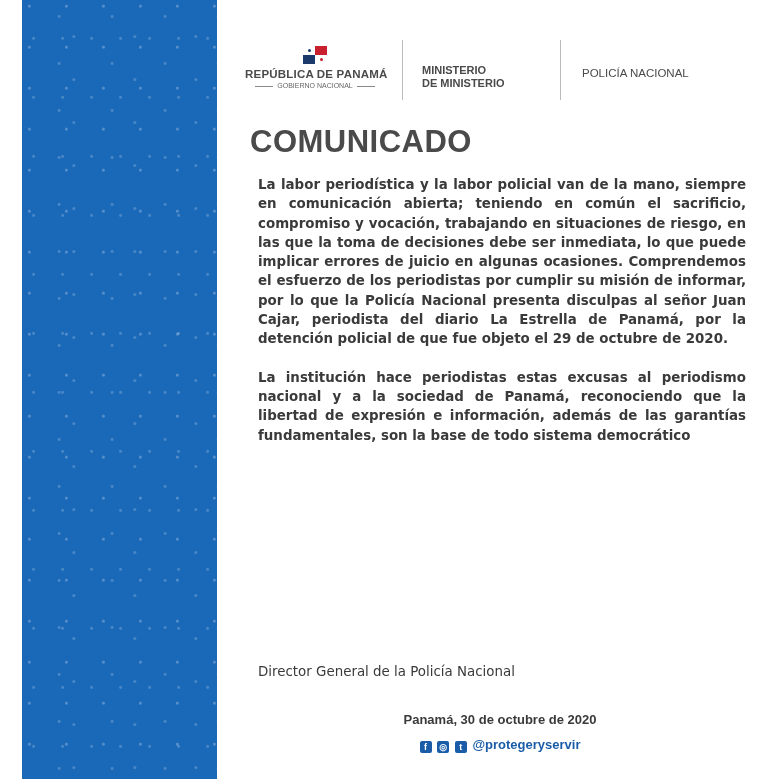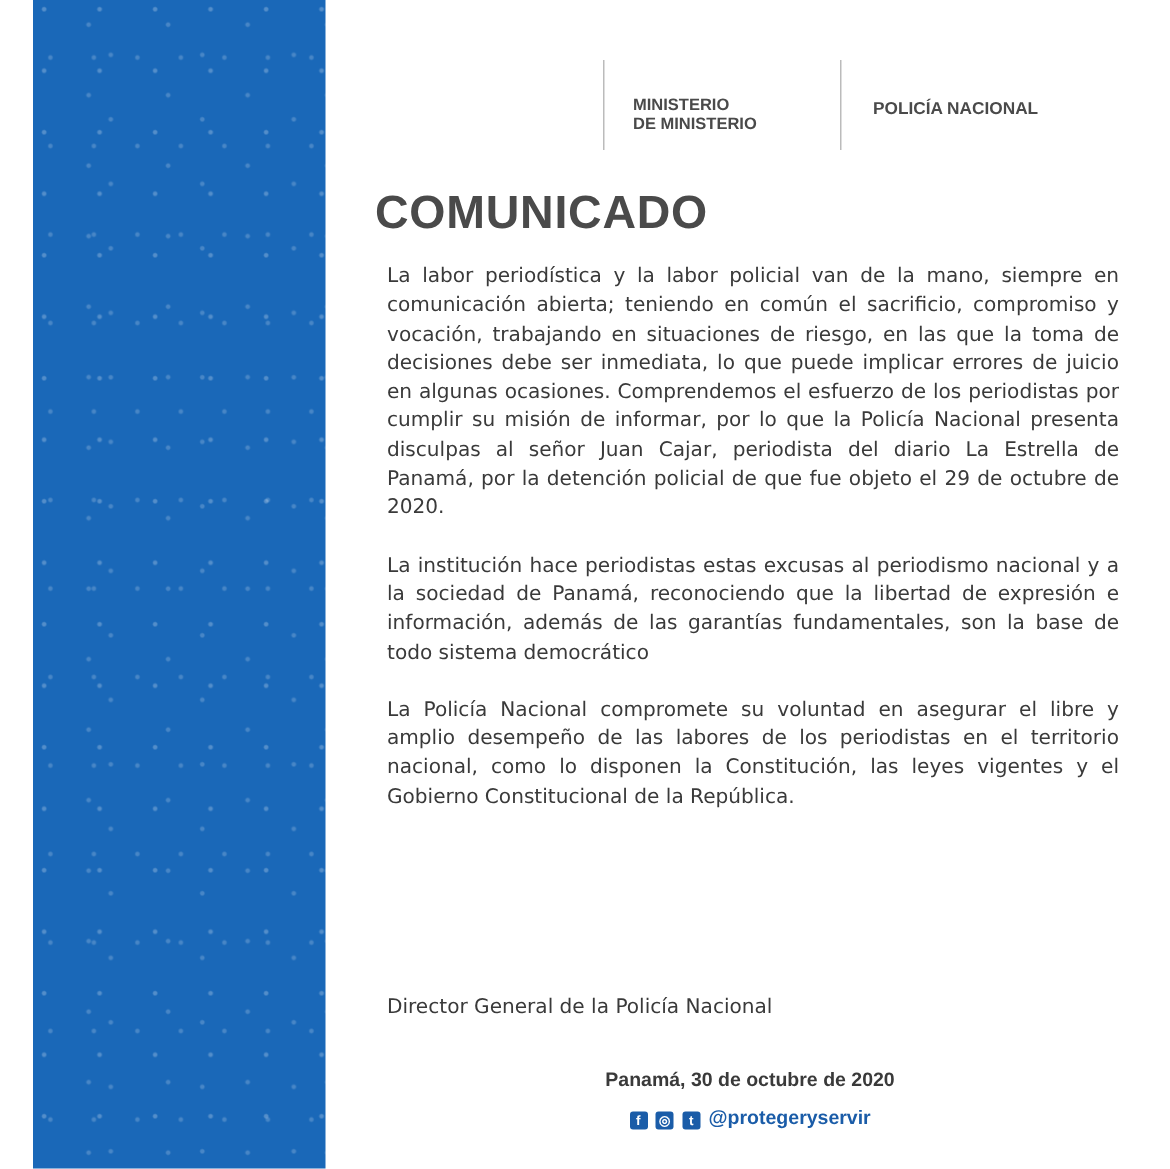--- a/index.html
+++ b/index.html
@@ -30,31 +30,31 @@
     .flag .star { position: absolute; width: 3px; height: 3px; border-radius: 50%; }
     .flag .s1 { left: 5px; top: 3px; background: #1b3a6b; }
     .flag .s2 { left: 17px; top: 12px; background: #c8202f; }
     .rep-title { font-family: "Liberation Sans", sans-serif; font-weight: bold; font-size: 11.5px; color: #4a4a4a; letter-spacing: 0.2px; white-space: nowrap; }
     .rep-sub { font-family: "Liberation Sans", sans-serif; font-size: 7px; color: #666; margin-top: 2px; white-space: nowrap; }
     .rep-sub .dash { display: inline-block; width: 18px; height: 1px; background: #888; vertical-align: middle; margin: 0 4px; }
     .vline { position: absolute; top: 2px; width: 1px; height: 60px; background: #bbb; }
     .vline.v1 { left: 172px; }
     .vline.v2 { left: 330px; }
     .min-block { position: absolute; left: 192px; top: 26px; font-family: "Liberation Sans", sans-serif; font-weight: bold; font-size: 11px; color: #4a4a4a; line-height: 13px; }
-    .pol-block { position: absolute; left: 352px; top: 29px; font-family: "Liberation Sans", sans-serif; font-weight: bold; font-size: 11.5px; color: #4a4a4a; }
+    .pol-block { position: absolute; left: 352px; top: 29px; font-family: "Liberation Sans", sans-serif; font-weight: normal; font-size: 11.5px; color: #4a4a4a; }
     .title {
       position: absolute; left: 250px; top: 124px; width: 500px; text-align: left;
       font-family: "Liberation Sans", sans-serif; font-weight: bold; font-size: 31px; color: #4a4a4a; letter-spacing: 0.5px;
     }
     .body-text {
       position: absolute; left: 258px; top: 175px; width: 488px;
       font-family: "DejaVu Sans", sans-serif; font-size: 13.4px; line-height: 19.3px; color: #3a3a3a;
       text-align: justify;
     }
-    .body-text p { margin: 0 0 19px 0; }
+    .body-text p { margin: 0 0 19px 0; font-weight: bold; }
     .signature {
       position: absolute; left: 258px; top: 662px; font-family: "DejaVu Sans", sans-serif; font-size: 13.4px; line-height: 19px; color: #3a3a3a;
     }
     .date-line {
       position: absolute; left: 250px; top: 712px; width: 500px; text-align: center;
       font-family: "Liberation Sans", sans-serif; font-weight: bold; font-size: 13px; color: #3a3a3a;
     }
     .social {
       position: absolute; left: 250px; top: 737px; width: 500px; text-align: center;
       font-family: "Liberation Sans", sans-serif; font-weight: bold; font-size: 13px; color: #1a5ca8;
@@ -63,35 +63,46 @@
       display: inline-block; width: 12px; height: 12px; background: #1a5ca8; border-radius: 2px;
       color: #fff; font-size: 9px; line-height: 12px; text-align: center; vertical-align: -1px; margin-right: 2px;
     }
   </style>
 </head>
 <body>
 
 <div class="blue-band"></div>
 
 <div class="header">
+  <div class="rep-block">
+    <div class="flag">
+      <div class="q q1"></div>
+        <div class="q q2"></div>
+        <div class="q q3"></div>
+        <div class="q q4"></div>
+      <div class="star s1"></div>
+        <div class="star s2"></div>
+    </div>
+    <div class="rep-title">REPÚBLICA DE PANAMÁ</div>
+    <div class="rep-sub"><span class="dash"></span><span>GOBIERNO NACIONAL</span><span class="dash"></span></div>
+  </div>
   <div class="vline v1"></div>
   <div class="min-block">
     <div>MINISTERIO</div>
     <div>DE MINISTERIO</div>
   </div>
   <div class="vline v2"></div>
   <div class="pol-block">POLICÍA NACIONAL</div>
 </div>
 
 <div class="title">COMUNICADO</div>
 
 <div class="body-text">
   <p>La labor periodística y la labor policial van de la mano, siempre en comunicación abierta; teniendo en común el sacrificio, compromiso y vocación, trabajando en situaciones de riesgo, en las que la toma de decisiones debe ser inmediata, lo que puede implicar errores de juicio en algunas ocasiones.  Comprendemos el esfuerzo de los periodistas  por cumplir su misión de informar, por lo que  la Policía Nacional presenta disculpas al señor Juan Cajar, periodista del diario La Estrella de Panamá, por la detención policial de que fue objeto el 29 de octubre de 2020.</p>
   <p>La institución hace periodistas estas excusas al periodismo nacional y a la sociedad de Panamá, reconociendo que la libertad de expresión e información, además de las garantías fundamentales, son la base de todo sistema democrático</p>
-  <p>La Policía Nacional compromete su voluntad en asegurar el libre y amplio desempeño de las labores de los periodistas en el territorio nacional, como lo disponen la Constitución, las leyes vigentes y el Gobierno Constitucional de la República.</p>
 </div>
 
 <div class="signature">
   <div>Director General de la Policía Nacional</div>
 </div>
 
 <div class="date-line">Panamá, 30 de octubre de 2020</div>
 
 <div class="social">
   <span class="ic">f</span>

